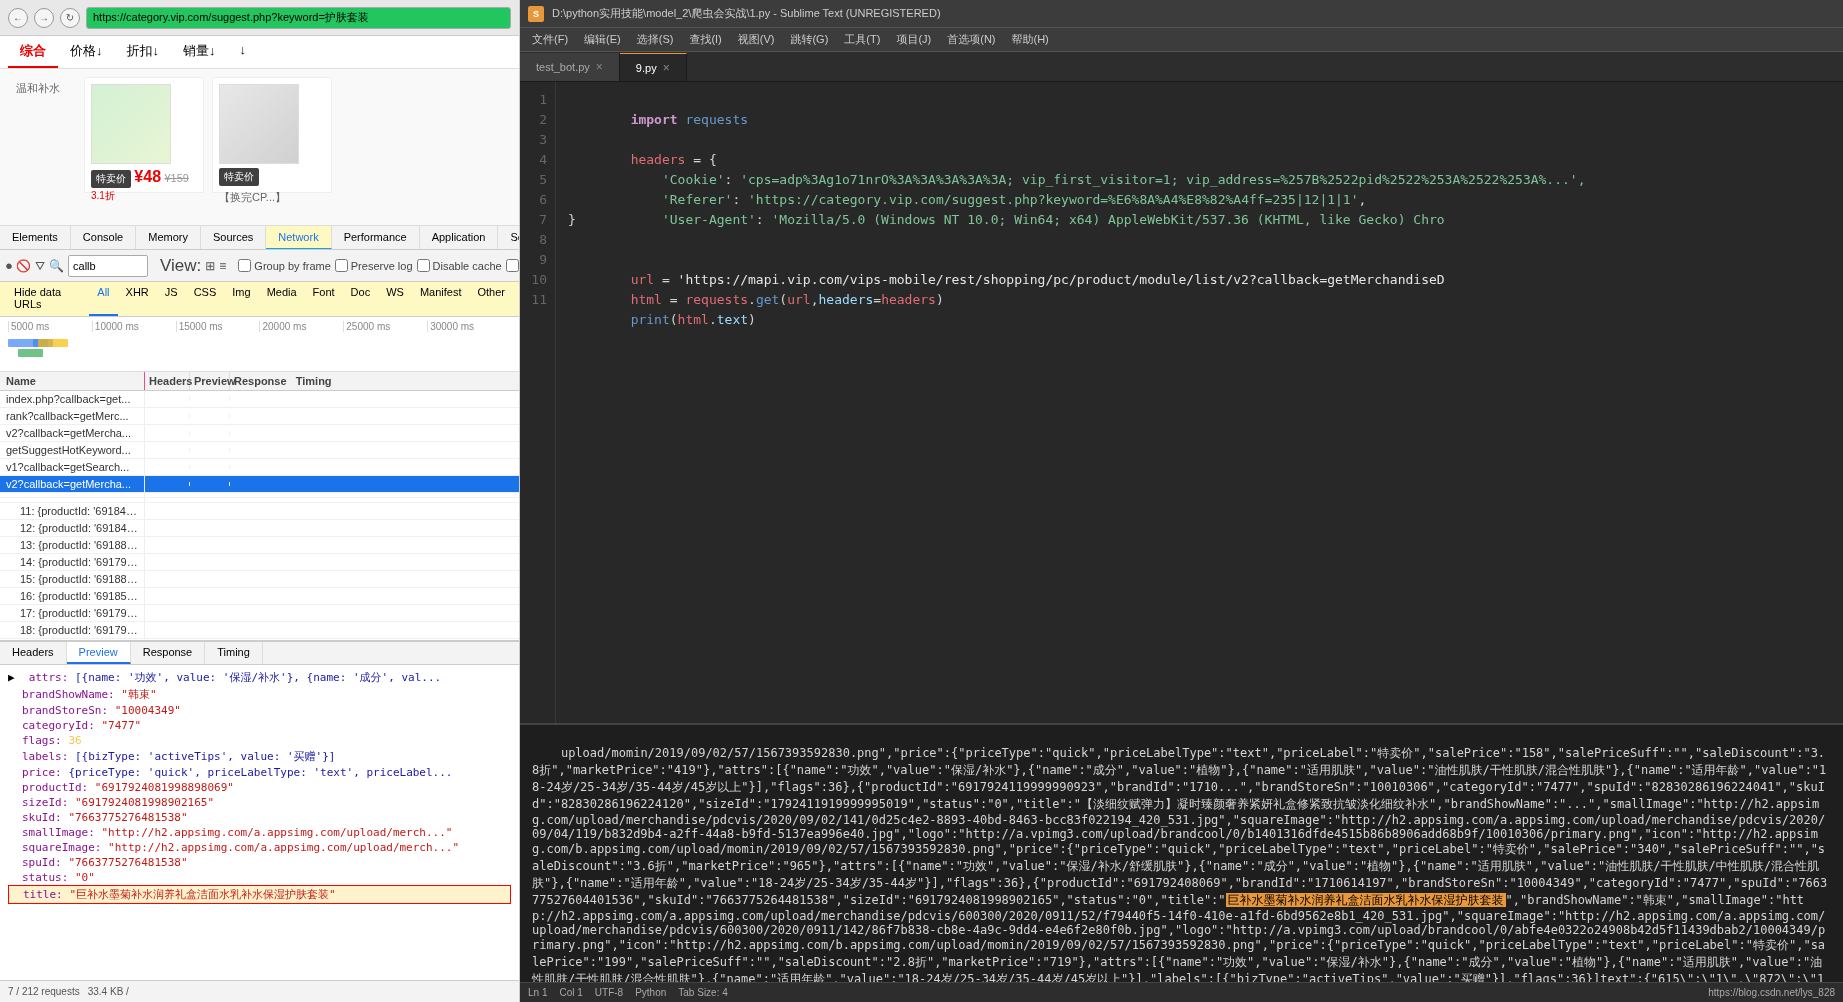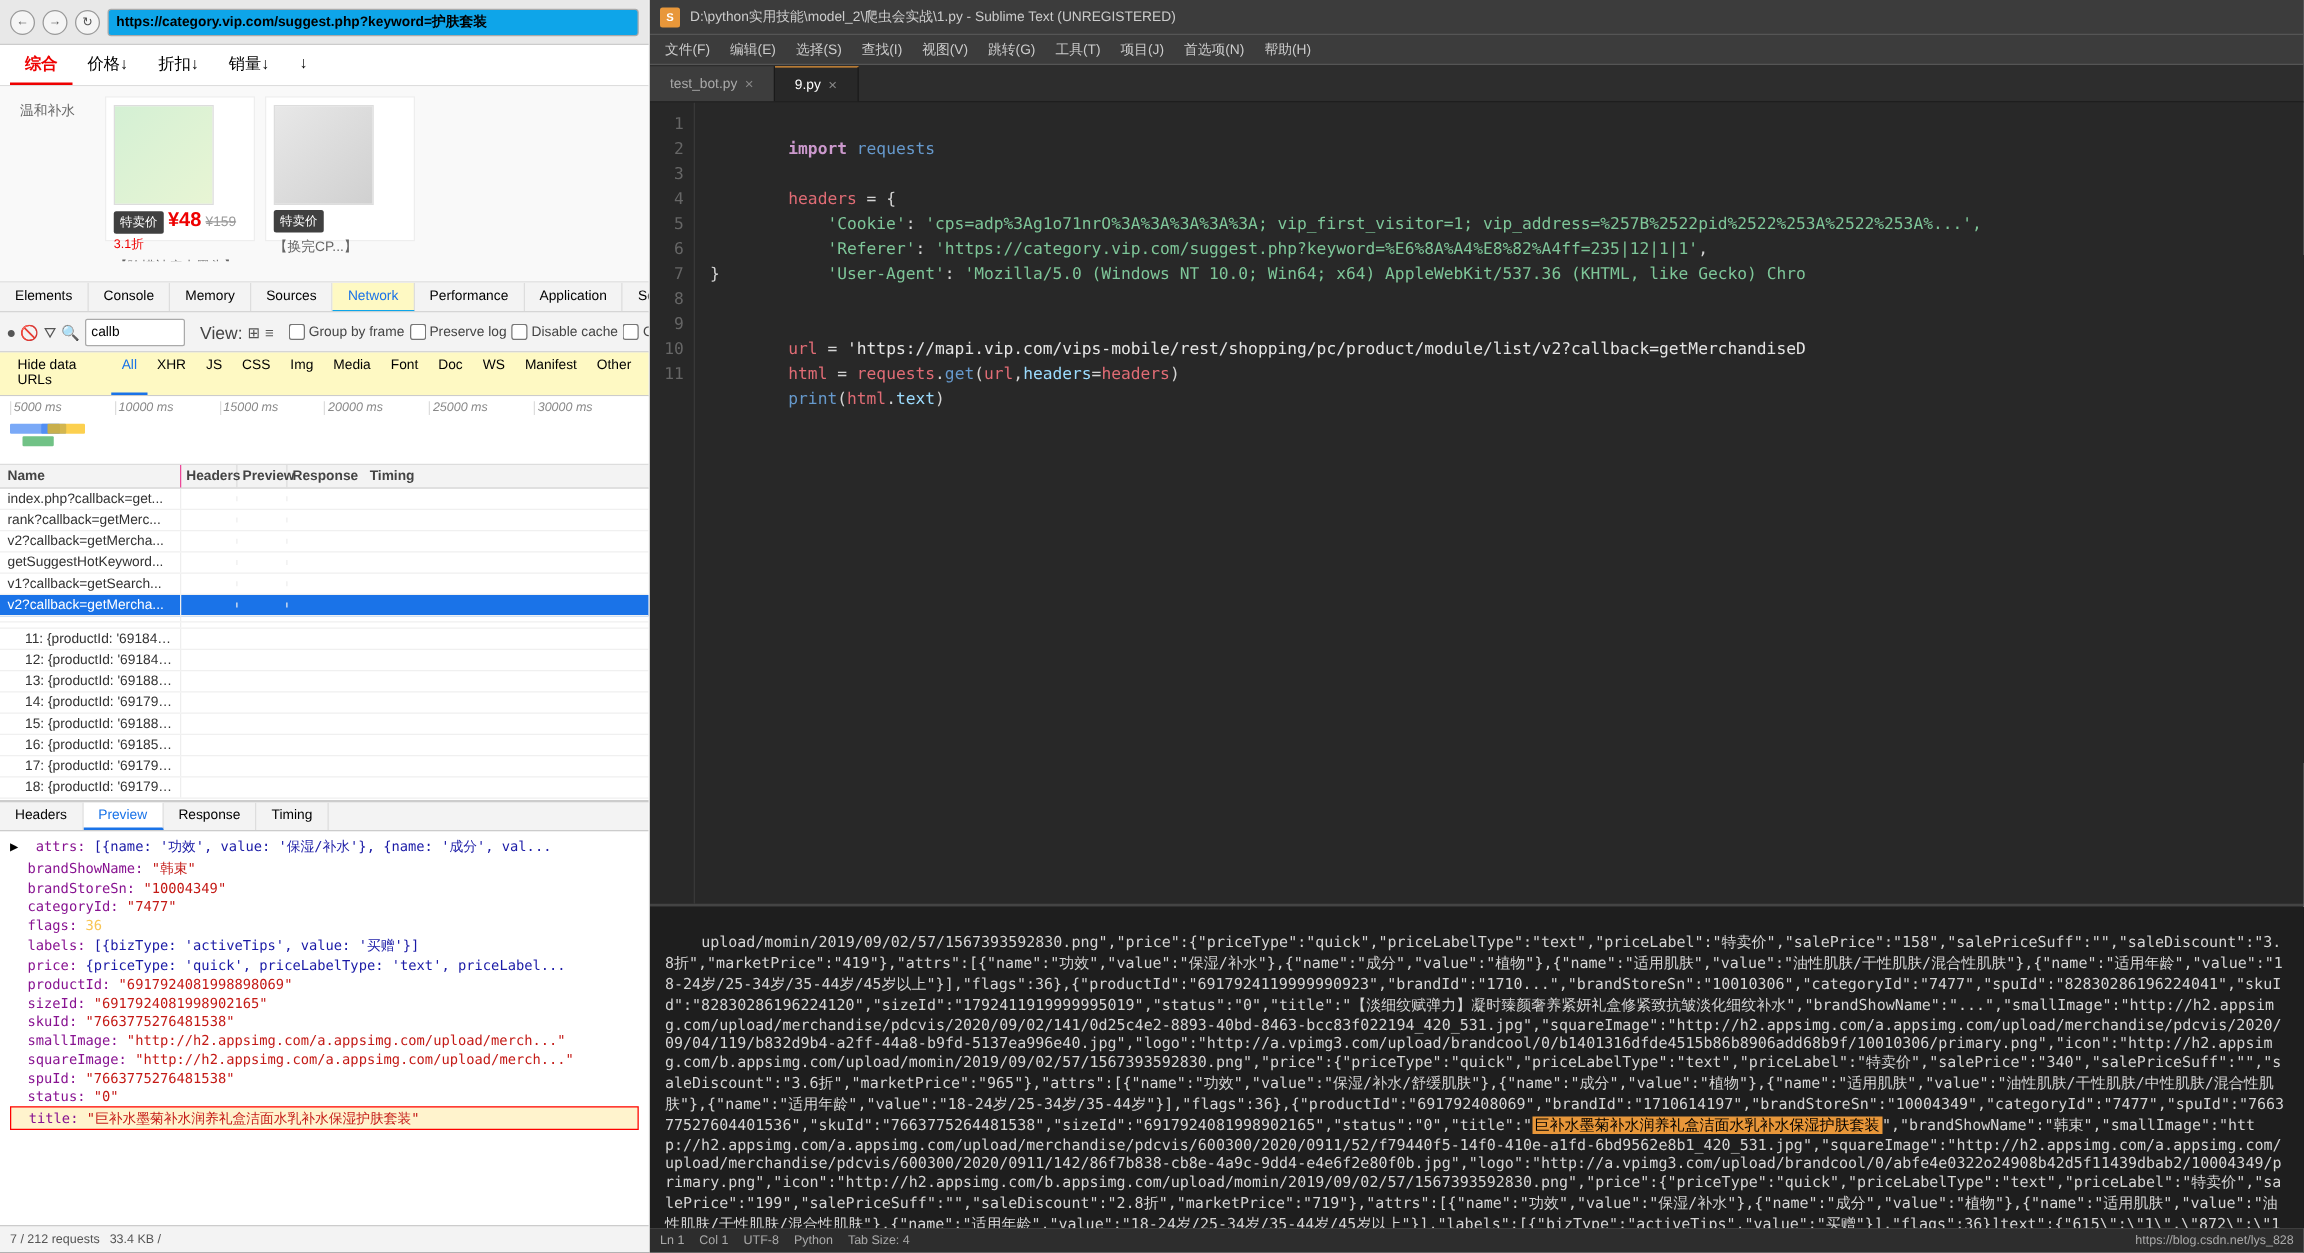--- a/index.html
+++ b/index.html
@@ -35,22 +35,21 @@
       display: flex; align-items: center; justify-content: center;
       font-size: 10px; color: #555;
     }
     .address-bar {
       flex: 1;
       height: 22px;
       border: 1px solid #aaa;
       border-radius: 3px;
       padding: 0 6px;
       font-size: 11px;
-      background: #0ea5e9;
-      font-weight: bold;
+      background: #22c55e;
     }
 
     
     .product-area {
       height: 190px;
       background: #f9f9f9;
       overflow: hidden;
       position: relative;
       border-bottom: 1px solid #ddd;
     }
@@ -136,21 +135,21 @@
       border-radius: 2px;
     }
     .toolbar-separator { width: 1px; height: 16px; background: #ccc; margin: 0 2px; }
     .filter-input {
       height: 22px; width: 80px;
       border: 1px solid #aaa;
       border-radius: 2px;
       padding: 0 4px;
       font-size: 11px;
     }
-    .toolbar-label { font-size: 14px; color: #444; white-space: nowrap; }
+    .toolbar-label { font-size: 17px; color: #444; white-space: nowrap; }
     .checkbox-label { display: flex; align-items: center; gap: 3px; font-size: 11px; color: #444; white-space: nowrap; }
 
     
     .network-subtabs {
       display: flex;
       background: #fef9c3;
       border-bottom: 1px solid #ccc;
       padding: 0 6px;
     }
     .network-subtab {
@@ -164,21 +163,20 @@
       color: #1a73e8;
     }
 
     
     .timeline-area {
       height: 55px;
       background: #fff;
       border-bottom: 1px solid #ddd;
       position: relative;
       overflow: hidden;
-      font-style: italic;
     }
     .timeline-ruler {
       display: flex;
       padding: 4px 8px 0;
       font-size: 10px;
       color: #888;
       gap: 0;
     }
     .timeline-mark {
       flex: 1;

